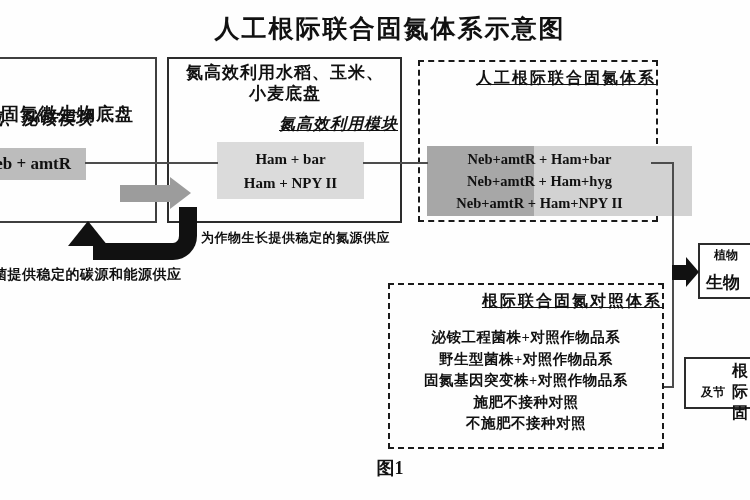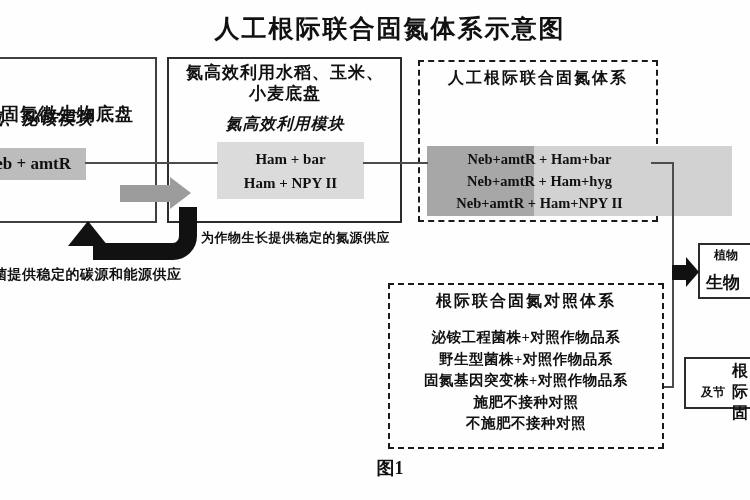--- a/index.html
+++ b/index.html
@@ -3,34 +3,34 @@
 <meta charset="utf-8">
 <style>
   html,body{margin:0;padding:0;background:#ffffff;}
   .canvas{
     position:relative;width:750px;height:500px;overflow:hidden;
     background:#fefefe;color:#111;
     font-family:"Liberation Serif","DejaVu Serif",serif;
   }
   .abs{position:absolute;}
   .bold{font-weight:bold;}
-  .ctr{text-align:center;}
+  .ctr{text-align:right;text-decoration:underline;}
   .diagram-title{left:195px;top:12px;width:390px;font-size:25px;font-weight:bold;letter-spacing:2px;text-align:center;}
   
   .chassis-box{border:2px solid #3f3f3f;background:#fefefe;box-sizing:border-box;}
   .left-box{left:-60px;top:57px;width:217px;height:166px;}
   .mid-box{left:167px;top:57px;width:235px;height:166px;border-color:#2c2c2c;}
   .out-box{border:2px solid #2c2c2c;background:#fff;box-sizing:border-box;}
   
   .dash-box{border:2px dashed #1a1a1a;background:transparent;box-sizing:border-box;}
   
   .gene-chip{background:#bcbcbc;display:flex;align-items:center;justify-content:center;font-weight:bold;font-size:17px;}
   .ham-box{left:217px;top:142px;width:147px;height:57px;background:#dbdbdb;display:flex;flex-direction:column;justify-content:center;}
   .ham-box div{font-weight:bold;font-size:15px;line-height:24px;text-align:center;}
-  .combo-box{left:427px;top:146px;width:265px;height:70px;background:#d2d2d2;padding-left:40px;}
+  .combo-box{left:427px;top:146px;width:265px;height:70px;background:#d2d2d2;}
   .combo-dark{left:0;top:0;width:107px;height:70px;background:#a7a7a7;}
   .combo-rows{left:0;top:0;width:225px;height:70px;display:flex;flex-direction:column;justify-content:center;}
   .combo-rows div{font-weight:bold;font-size:14.5px;line-height:22px;text-align:center;}
   .box-h{font-weight:bold;font-size:17px;line-height:21px;text-align:center;letter-spacing:1px;}
   .mod-label{font-weight:bold;font-style:italic;font-size:16px;letter-spacing:1px;}
   .ctl-items div{font-weight:bold;font-size:14.5px;line-height:21.5px;text-align:center;letter-spacing:0.5px;}
   .small-cap{font-weight:bold;font-size:13px;letter-spacing:0.5px;white-space:nowrap;}
   
   .hline{height:2px;background:#4d4d4d;}
   .vline{width:2px;background:#4d4d4d;}

